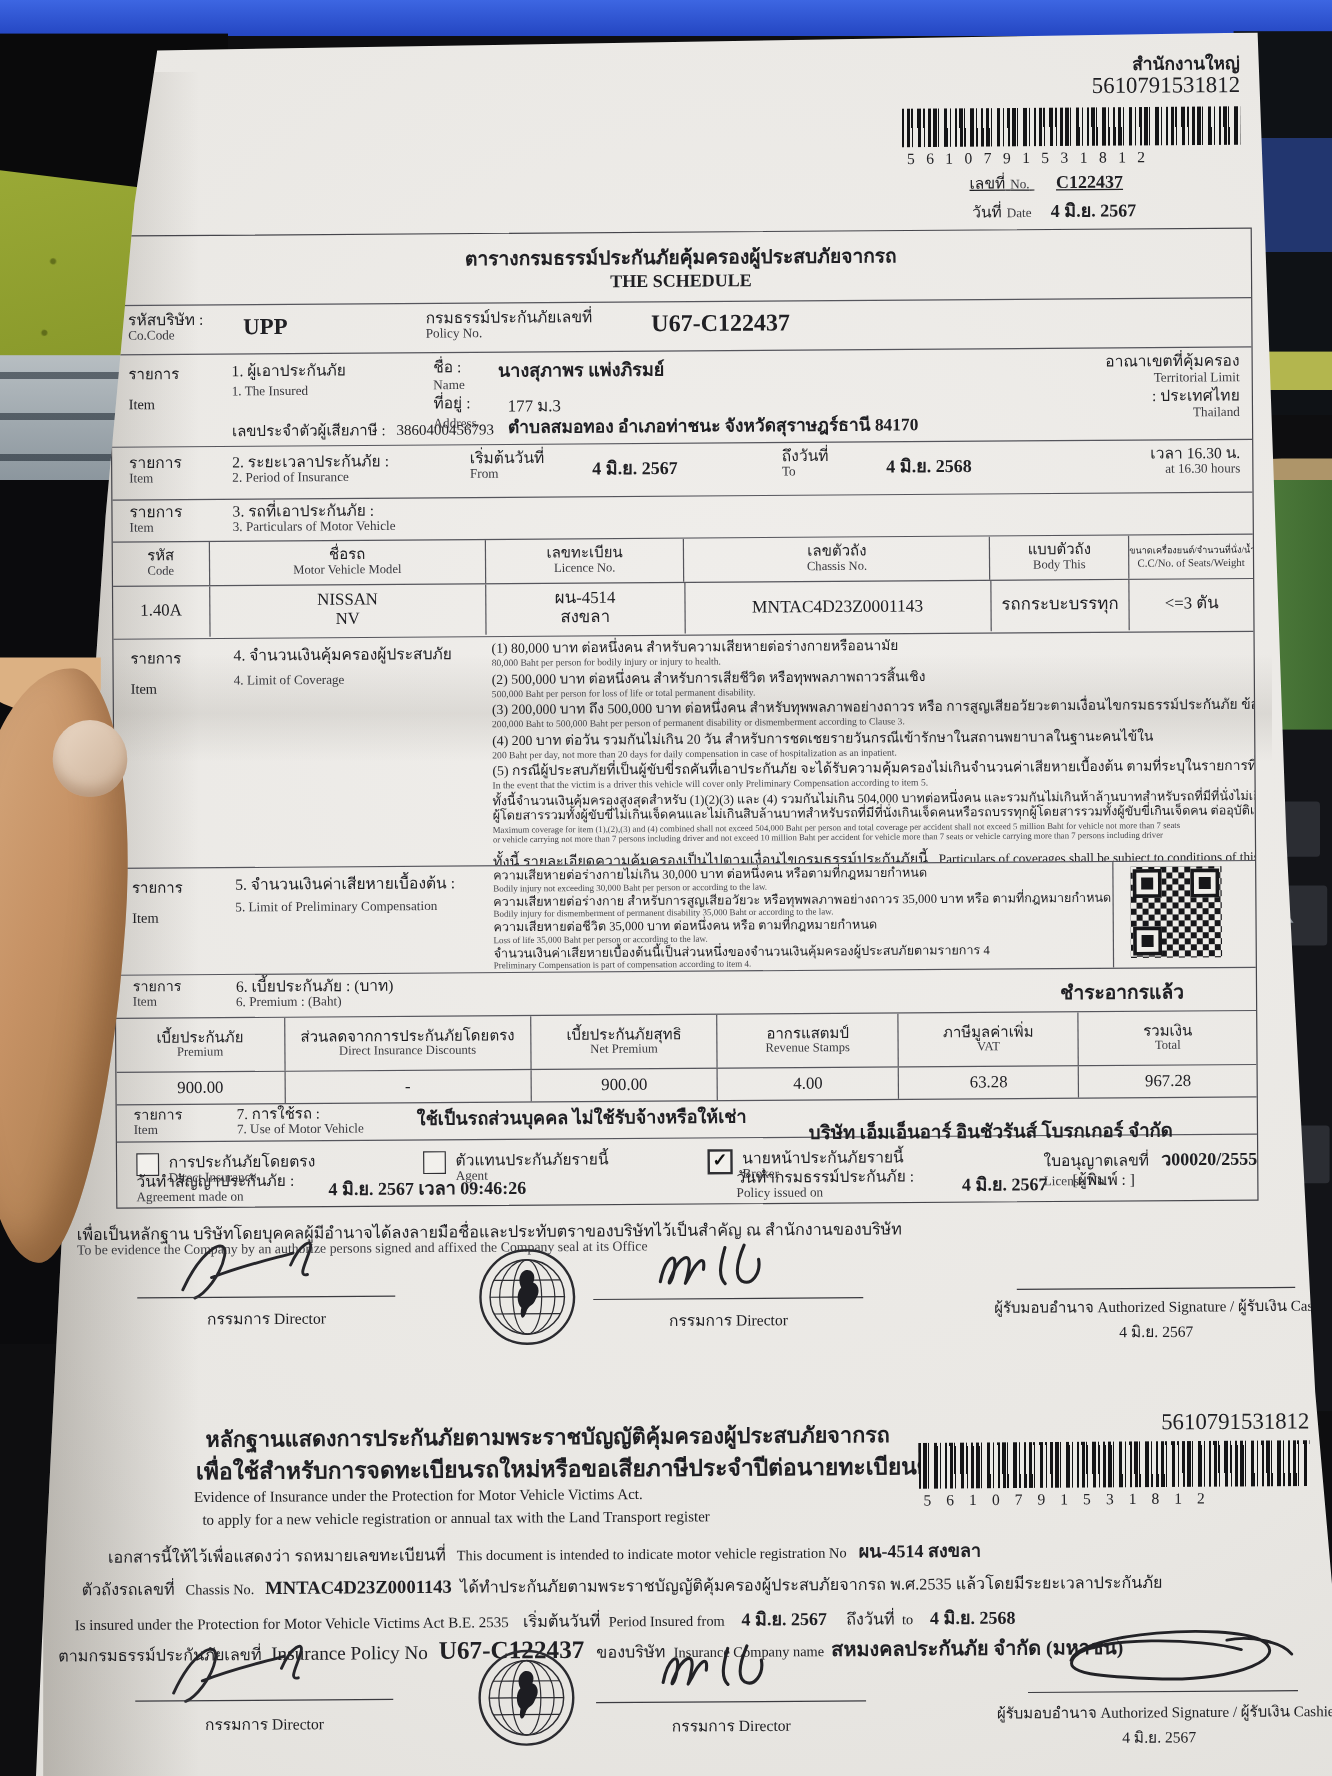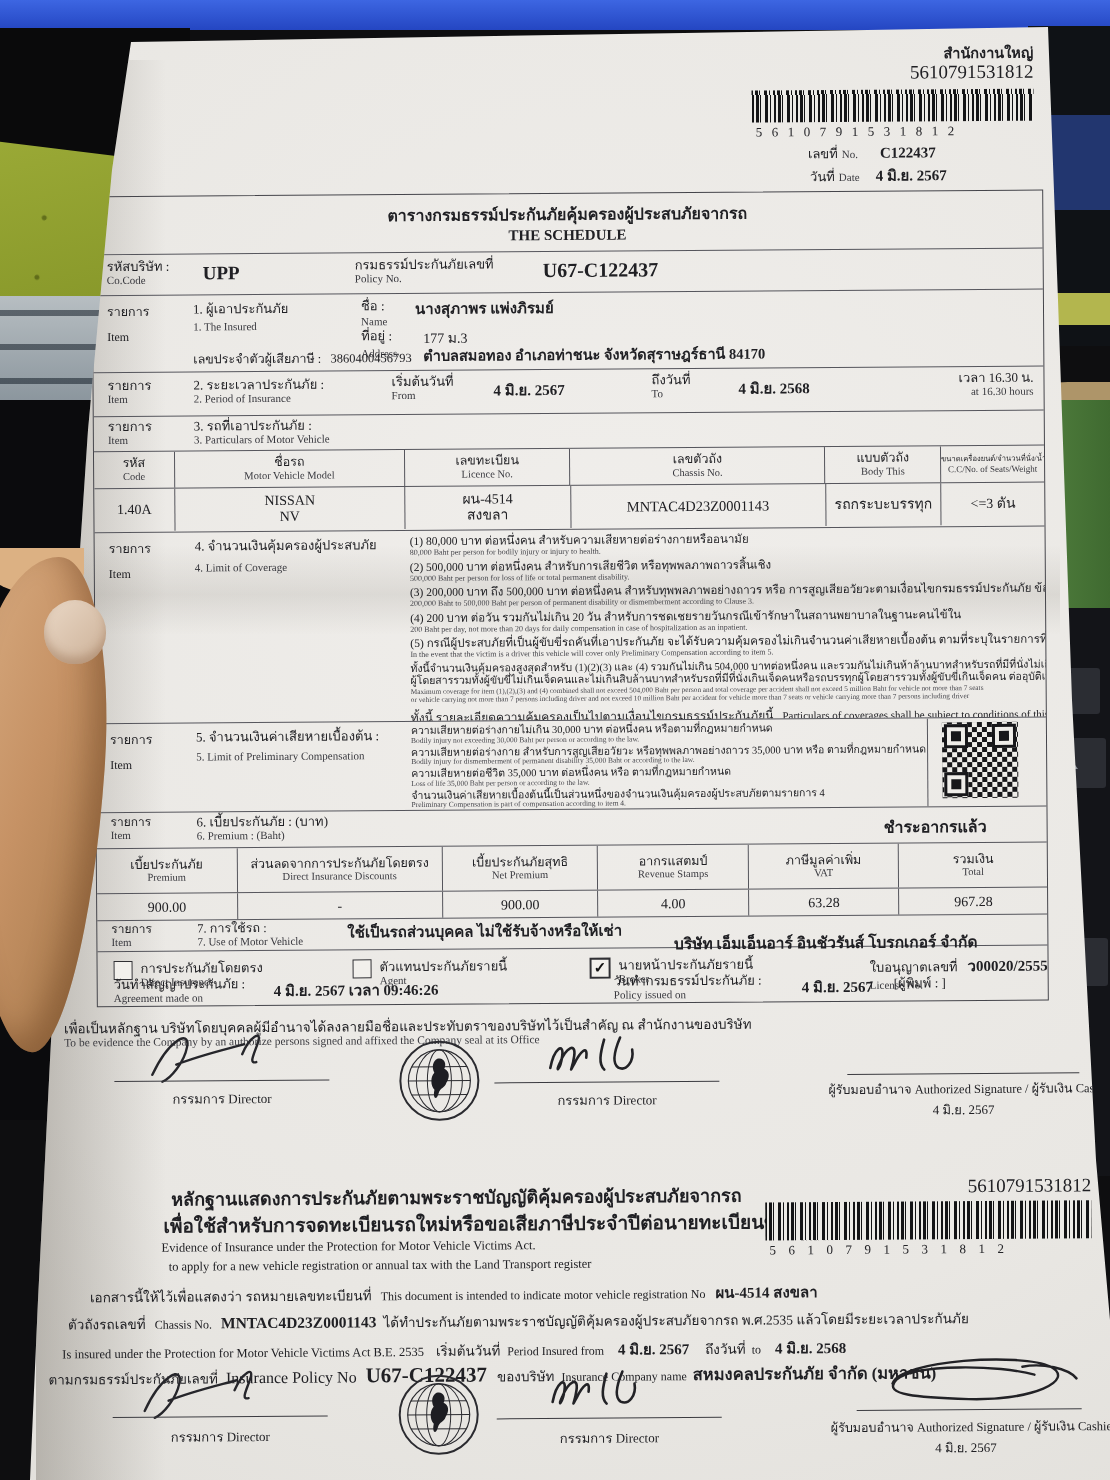--- a/index.html
+++ b/index.html
@@ -118,21 +118,21 @@
   <div class="paper">
     <div class="shade-left"></div>
     <div class="shade-crease"></div>
 
     <div class="doc">
 
       <div class="abs bold tright" style="left:880px;top:44px;width:158px;font-size:14.5px;">สำนักงานใหญ่</div>
       <div class="abs tright" style="left:828px;top:64px;width:210px;font-size:19px;">5610791531812</div>
       <div class="abs barcode" style="left:756px;top:92px;width:282px;height:32px;"></div>
       <div class="abs bdigits" style="left:760px;top:126px;width:290px;">5610791531812</div>
-      <div class="abs" style="left:812px;top:146px;">
+      <div class="abs" style="left:812px;top:146px;text-decoration:underline;">
         <span class="th13">เลขที่</span>
         <span class="en11">No.</span>
         <span class="bold" style="font-size:15px;margin-left:18px;">C122437</span>
       </div>
       <div class="abs" style="left:814px;top:166px;">
         <span class="th13">วันที่</span>
         <span class="en11">Date</span>
         <span class="bold" style="font-size:15px;margin-left:12px;">4 มิ.ย. 2567</span>
       </div>
 
@@ -168,20 +168,26 @@
           <div class="abs th13" style="left:268px;top:4px;">ชื่อ :</div>
           <div class="abs bold" style="left:322px;top:3px;font-size:15px;">นางสุภาพร แพ่งภิรมย์</div>
           <div class="abs en11" style="left:268px;top:21px;">Name</div>
           <div class="abs th13" style="left:268px;top:34px;">ที่อยู่ :</div>
           <div class="abs" style="left:330px;top:33px;font-size:14px;">177 ม.3</div>
           <div class="abs en11" style="left:268px;top:53px;">Address</div>
           <div class="abs bold" style="left:330px;top:50px;font-size:14.5px;">ตำบลสมอทอง อำเภอท่าชนะ จังหวัดสุราษฎร์ธานี 84170</div>
           <div class="abs" style="left:100px;top:54px;font-size:12.5px;">
             <span>เลขประจำตัวผู้เสียภาษี :</span>
             <span style="margin-left:6px;margin-top:47px;">3860400456793</span>
+          </div>
+          <div class="abs tright" style="right:10px;top:3px;">
+            <div class="th13">อาณาเขตที่คุ้มครอง</div>
+            <div class="en11" style="line-height:14px;">Territorial Limit</div>
+            <div class="th13">: ประเทศไทย</div>
+            <div class="en11" style="line-height:14px;">Thailand</div>
           </div>
         </div>
 
         <div class="row" style="height:43px;">
           <div class="abs lblstack" style="left:14px;top:5px;">
             <div class="lth">รายการ</div>
             <div class="len">Item</div>
           </div>
           <div class="abs lblstack" style="left:100px;top:5px;">
             <div class="lth">2. ระยะเวลาประกันภัย :</div>

